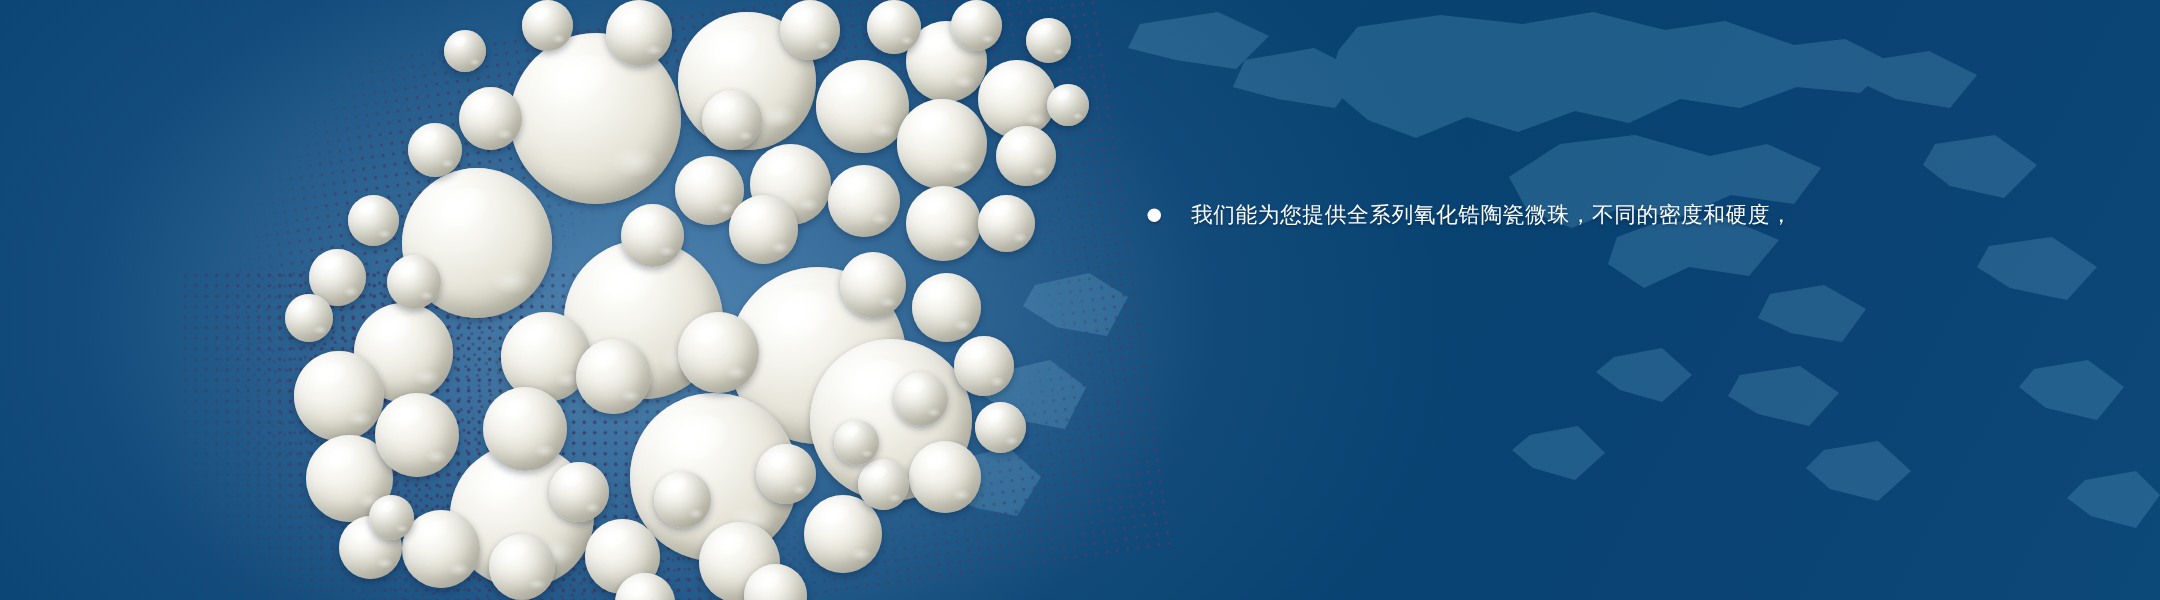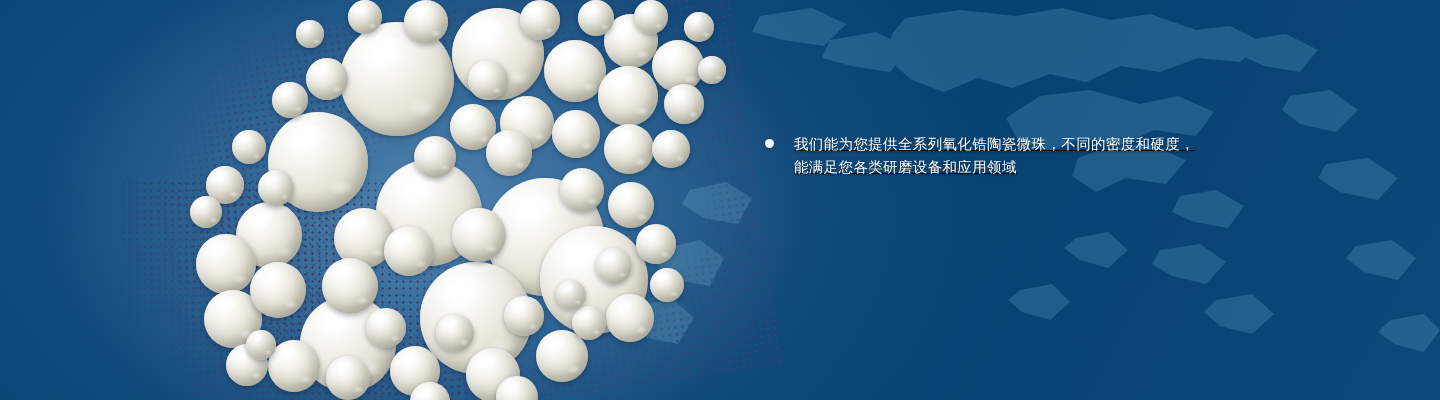--- a/index.html
+++ b/index.html
@@ -108,21 +108,20 @@
     font-size:31px;
     font-weight:400;
     letter-spacing:1.5px;
     line-height:1.2;
     text-shadow:0 1px 3px rgba(0,18,40,0.45);
     white-space:nowrap;
   }
   .bullets {
     list-style:none;
     margin-top:29px;
-    text-decoration:underline;
   }
   .bullet-row {
     position:relative;
     padding-left:31px;
     margin-bottom:7px;
   }
   .bullet-dot {
     position:absolute;
     left:2px; top:6px;
     width:9px; height:9px;
@@ -242,18 +241,17 @@
     <div class="bead" style="left:698px;top:56px;width:28px;height:28px;"></div>
     <div class="bead" style="left:246px;top:330px;width:30px;height:30px;"></div>
   </div>
 
   <div class="content">
 
     <ul class="bullets">
       <li class="bullet-row">
         <span class="bullet-dot"></span>
         <span class="bullet-text">我们能为您提供全系列氧化锆陶瓷微珠，不同的密度和硬度，</span>
-        <span class="bullet-text">能满足您各类研磨设备和应用领域</span>
       </li>
     </ul>
   </div>
 
 </div>
 
 </body></html>

